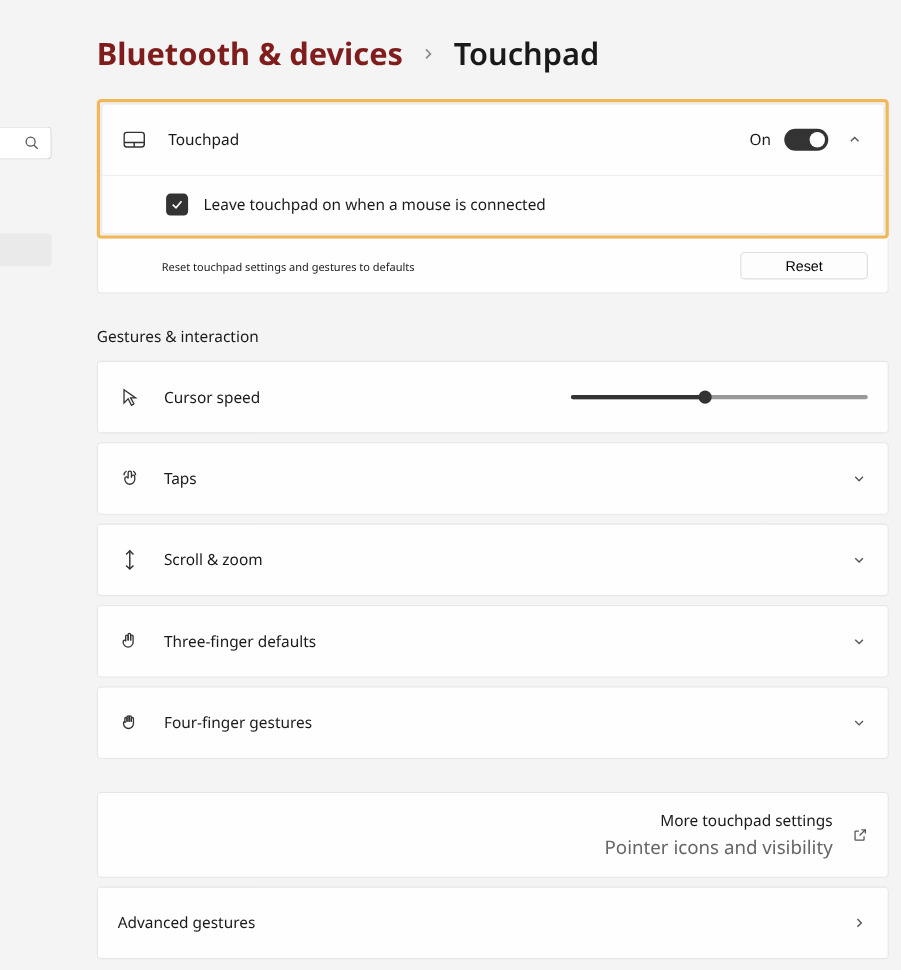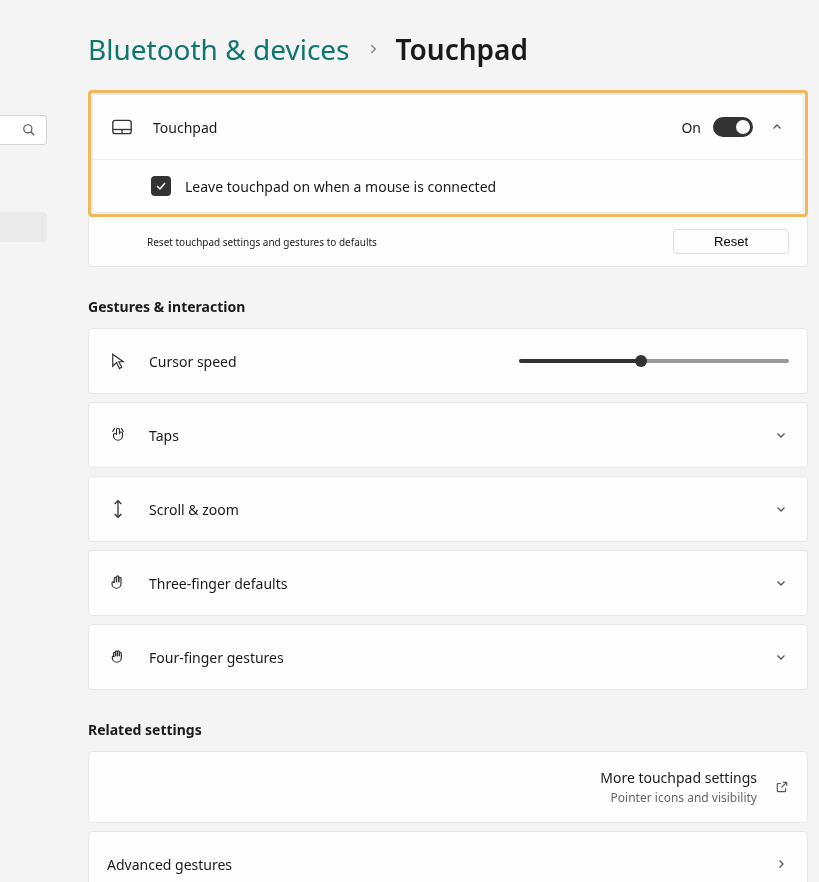--- a/index.html
+++ b/index.html
@@ -41,22 +41,22 @@
     width: 720px;
   }
   .breadcrumb {
     display: flex;
     align-items: center;
     gap: 16px;
     margin-bottom: 22px;
   }
   .breadcrumb .parent {
     font-size: 28px;
-    font-weight: 400;
-    color: #0f766e;
+    font-weight: 700;
+    color: #7f1d1d;
   }
   .breadcrumb .chev {
     color: #777;
     font-size:18px;
   }
   .breadcrumb .current {
     font-size: 28px;
     font-weight: 600;
     color: #1a1a1a;
   }
@@ -78,21 +78,21 @@
     padding: 16px 18px;
     min-height: 64px;
   }
   .row-icon {
     width: 22px;
     display:flex; justify-content:center; align-items:center;
     margin-right: 20px;
     color:#333;
   }
   .row-title { flex:1; font-size:14px; }
-  .row-title .sub { font-size:12px; color:#666; margin-top:2px; }
+  .row-title .sub { font-size:17px; color:#666; margin-top:2px; }
   .toggle {
     display:flex; align-items:center; gap:12px;
   }
   .toggle-label { font-size:14px; }
   .toggle-switch {
     width:40px; height:20px; border-radius:10px;
     background:#333; position:relative;
   }
   .toggle-switch::after{
     content:""; position:absolute; right:3px; top:3px;
@@ -114,21 +114,21 @@
     display:flex; align-items:center;
     padding:12px 18px 12px 58px;
     margin-bottom: 30px;
   }
   .reset-row .lbl { flex:1; font-size:10px; }
   .btn {
     background:#fdfdfd; border:1px solid #ddd; border-radius:4px;
     padding:4px 40px; font-size:13px; cursor:pointer;
   }
   .section-header {
-    font-size:14px; font-weight:700; margin: 20px 0 12px 0;
+    font-size:14px; font-weight:400; margin: 20px 0 12px 0;
   }
   .slider-wrap { width:270px; display:flex; align-items:center; }
   .slider-track {
     flex:1; height:4px; background:#999; border-radius:2px; position:relative;
   }
   .slider-fill {
     position:absolute; left:0; top:0; height:4px; background:#333; border-radius:2px;
   }
   .slider-thumb {
     position:absolute; top:-4px; width:12px; height:12px; border-radius:50%;
@@ -294,21 +294,20 @@
       </span>
       <div class="row-title">Four-finger gestures</div>
       <span class="chevron">
         <svg width="12" height="12" viewBox="0 0 24 24" fill="none" stroke="#555" stroke-width="2.5">
             <polyline points="5 9 12 16 19 9"></polyline>
           </svg>
       </span>
     </div>
   </div>
 
-  <div class="section-header">Related settings</div>
 
   <div class="card group">
     <div class="row" style="padding-left:18px;text-align:right;">
       <div class="row-title">
         <div>More touchpad settings</div>
         <div class="sub">Pointer icons and visibility</div>
       </div>
       <span class="chevron">
         <svg width="14" height="14" viewBox="0 0 24 24" fill="none" stroke="#555" stroke-width="2">
           <path d="M14 4 H20 V10"></path>

